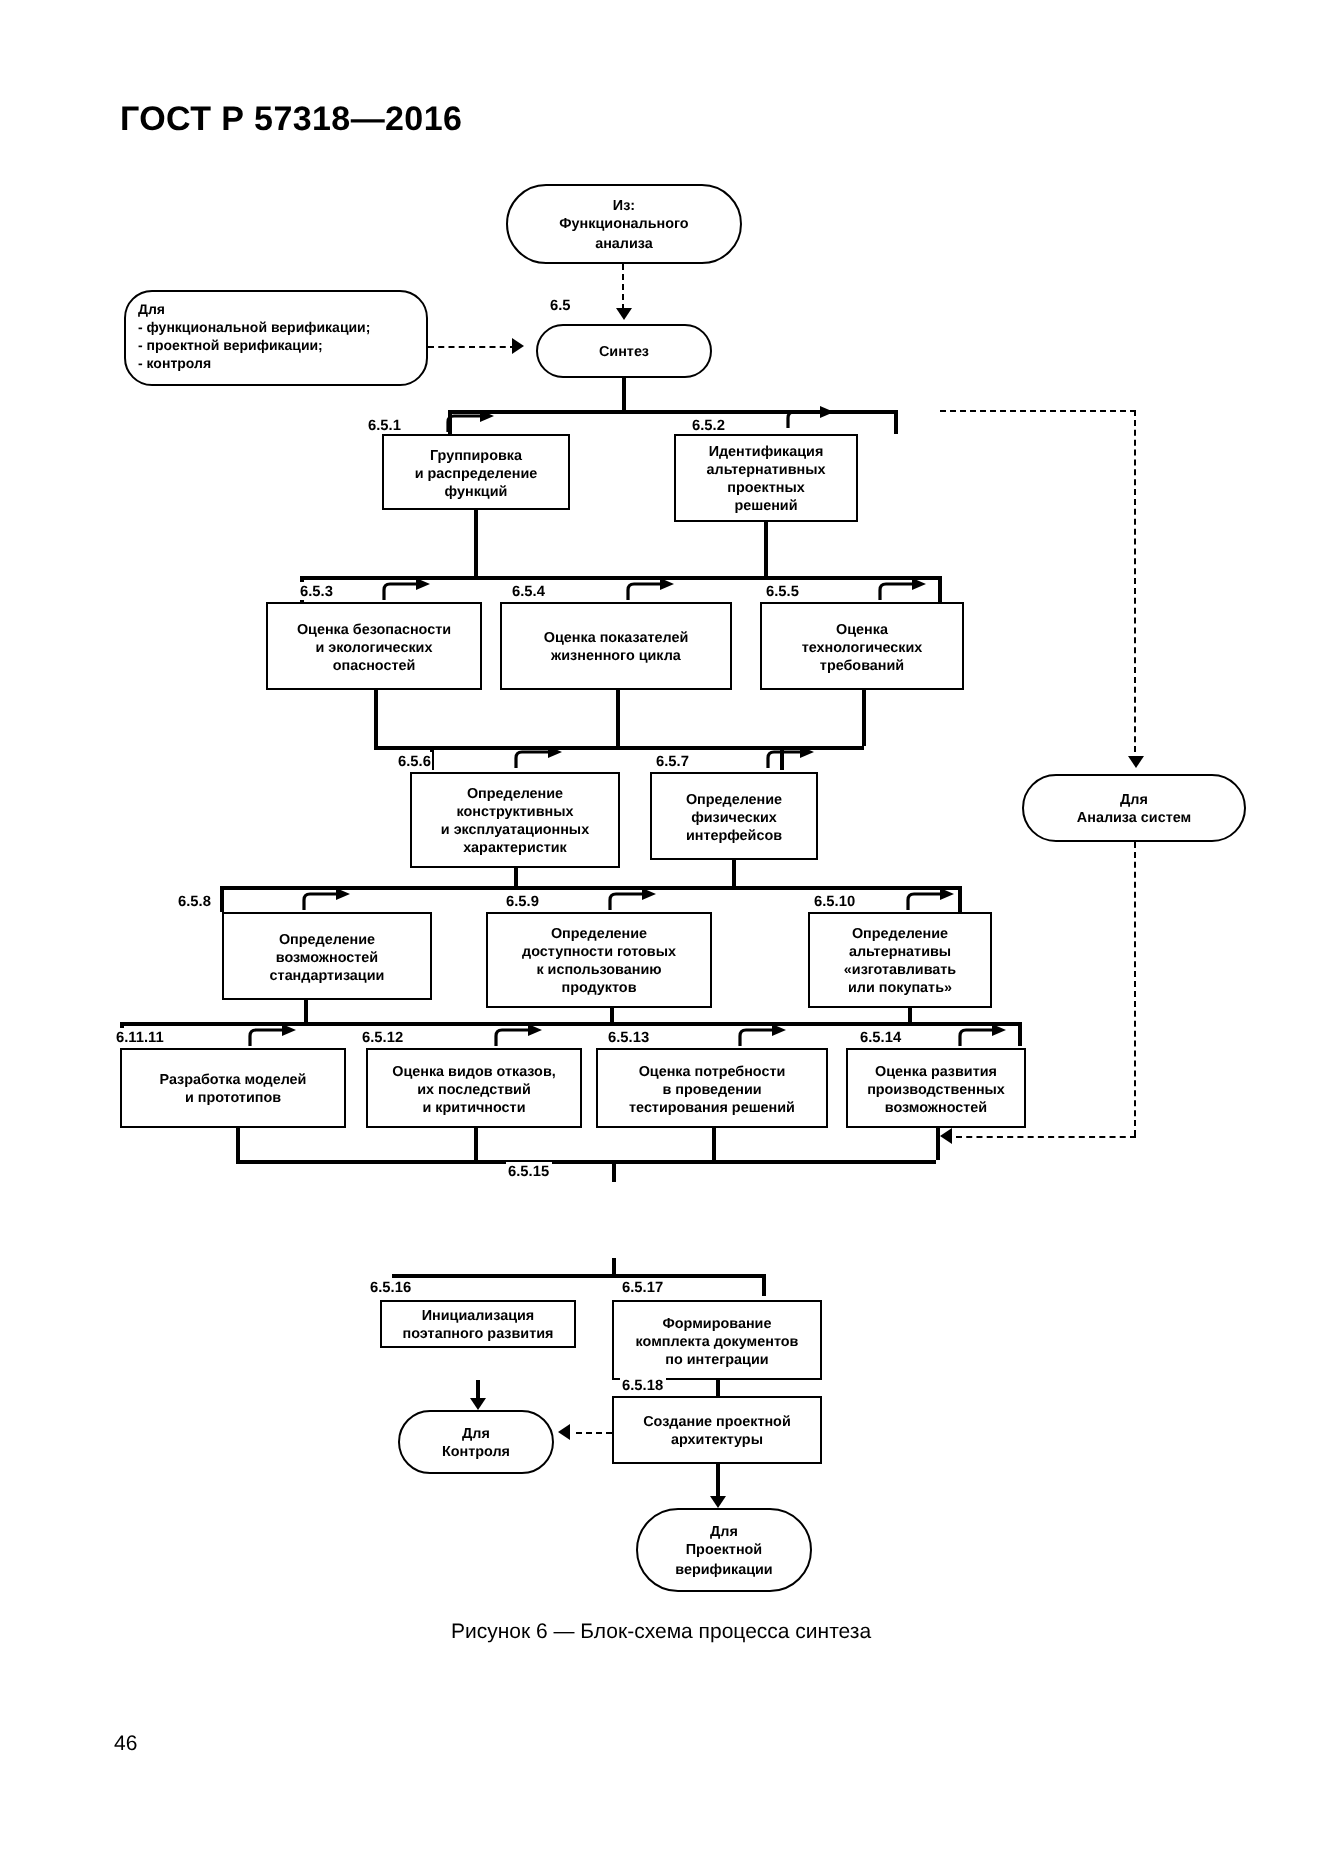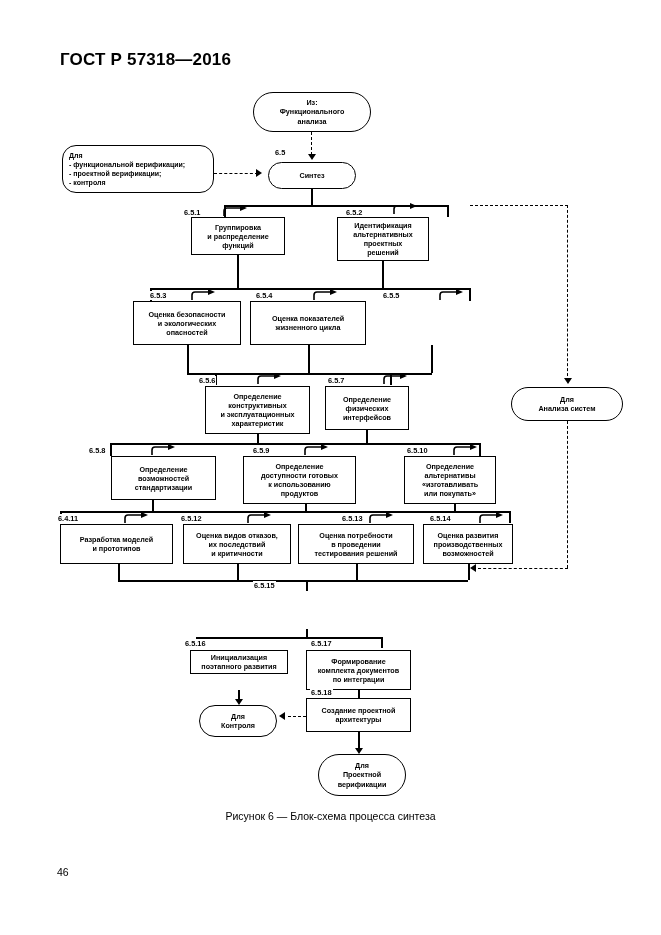--- a/index.html
+++ b/index.html
@@ -127,20 +127,25 @@
 жизненного цикла</span>
   </div>
   <div class="hook" style="left:312px;top:289px;">
     <svg width="26" height="12" viewBox="0 0 26 12">
       <path d="M2 11 L2 6 Q2 3 5 3 L19 3" fill="none" stroke="#000" stroke-width="1.6"></path>
       <polygon points="18,0 25,3 18,6" fill="#000"></polygon>
     </svg>
   </div>
 
   <div class="num" style="left:382px;top:291px;">6.5.5</div>
+  <div class="box" style="left:380px;top:301px;width:102px;height:44px;">
+    <span style="white-space:pre-line;">Оценка
+технологических
+требований</span>
+  </div>
   <div class="hook" style="left:438px;top:289px;">
     <svg width="26" height="12" viewBox="0 0 26 12">
       <path d="M2 11 L2 6 Q2 3 5 3 L19 3" fill="none" stroke="#000" stroke-width="1.6"></path>
       <polygon points="18,0 25,3 18,6" fill="#000"></polygon>
     </svg>
   </div>
 
   <div class="ln lnv" style="left:187px;top:345px;height:28px;"></div>
   <div class="ln lnv" style="left:308px;top:345px;height:28px;"></div>
   <div class="ln lnv" style="left:431px;top:345px;height:28px;"></div>
@@ -222,21 +227,21 @@
     </svg>
   </div>
 
   <div class="ln lnv" style="left:152px;top:500px;height:11px;"></div>
   <div class="ln lnv" style="left:305px;top:504px;height:7px;"></div>
   <div class="ln lnv" style="left:454px;top:504px;height:7px;"></div>
   <div class="ln lnh" style="left:60px;top:511px;width:450px;"></div>
   <div class="ln lnv" style="left:60px;top:511px;height:12px;"></div>
   <div class="ln lnv" style="left:509px;top:511px;height:12px;"></div>
 
-  <div class="num" style="left:57px;top:514px;">6.4.11</div>
+  <div class="num" style="left:57px;top:514px;">6.11.11</div>
   <div class="box" style="left:60px;top:524px;width:113px;height:40px;">
     <span style="white-space:pre-line;">Разработка моделей
 и прототипов</span>
   </div>
   <div class="hook" style="left:123px;top:512px;">
     <svg width="26" height="12" viewBox="0 0 26 12">
       <path d="M2 11 L2 6 Q2 3 5 3 L19 3" fill="none" stroke="#000" stroke-width="1.6"></path>
       <polygon points="18,0 25,3 18,6" fill="#000"></polygon>
     </svg>
   </div>
@@ -247,21 +252,21 @@
 их последствий
 и критичности</span>
   </div>
   <div class="hook" style="left:246px;top:512px;">
     <svg width="26" height="12" viewBox="0 0 26 12">
       <path d="M2 11 L2 6 Q2 3 5 3 L19 3" fill="none" stroke="#000" stroke-width="1.6"></path>
       <polygon points="18,0 25,3 18,6" fill="#000"></polygon>
     </svg>
   </div>
 
-  <div class="num" style="left:303px;top:514px;margin-left:38px;">6.5.13</div>
+  <div class="num" style="left:303px;top:514px;">6.5.13</div>
   <div class="box" style="left:298px;top:524px;width:116px;height:40px;">
     <span style="white-space:pre-line;">Оценка потребности
 в проведении
 тестирования решений</span>
   </div>
   <div class="hook" style="left:368px;top:512px;">
     <svg width="26" height="12" viewBox="0 0 26 12">
       <path d="M2 11 L2 6 Q2 3 5 3 L19 3" fill="none" stroke="#000" stroke-width="1.6"></path>
       <polygon points="18,0 25,3 18,6" fill="#000"></polygon>
     </svg>

